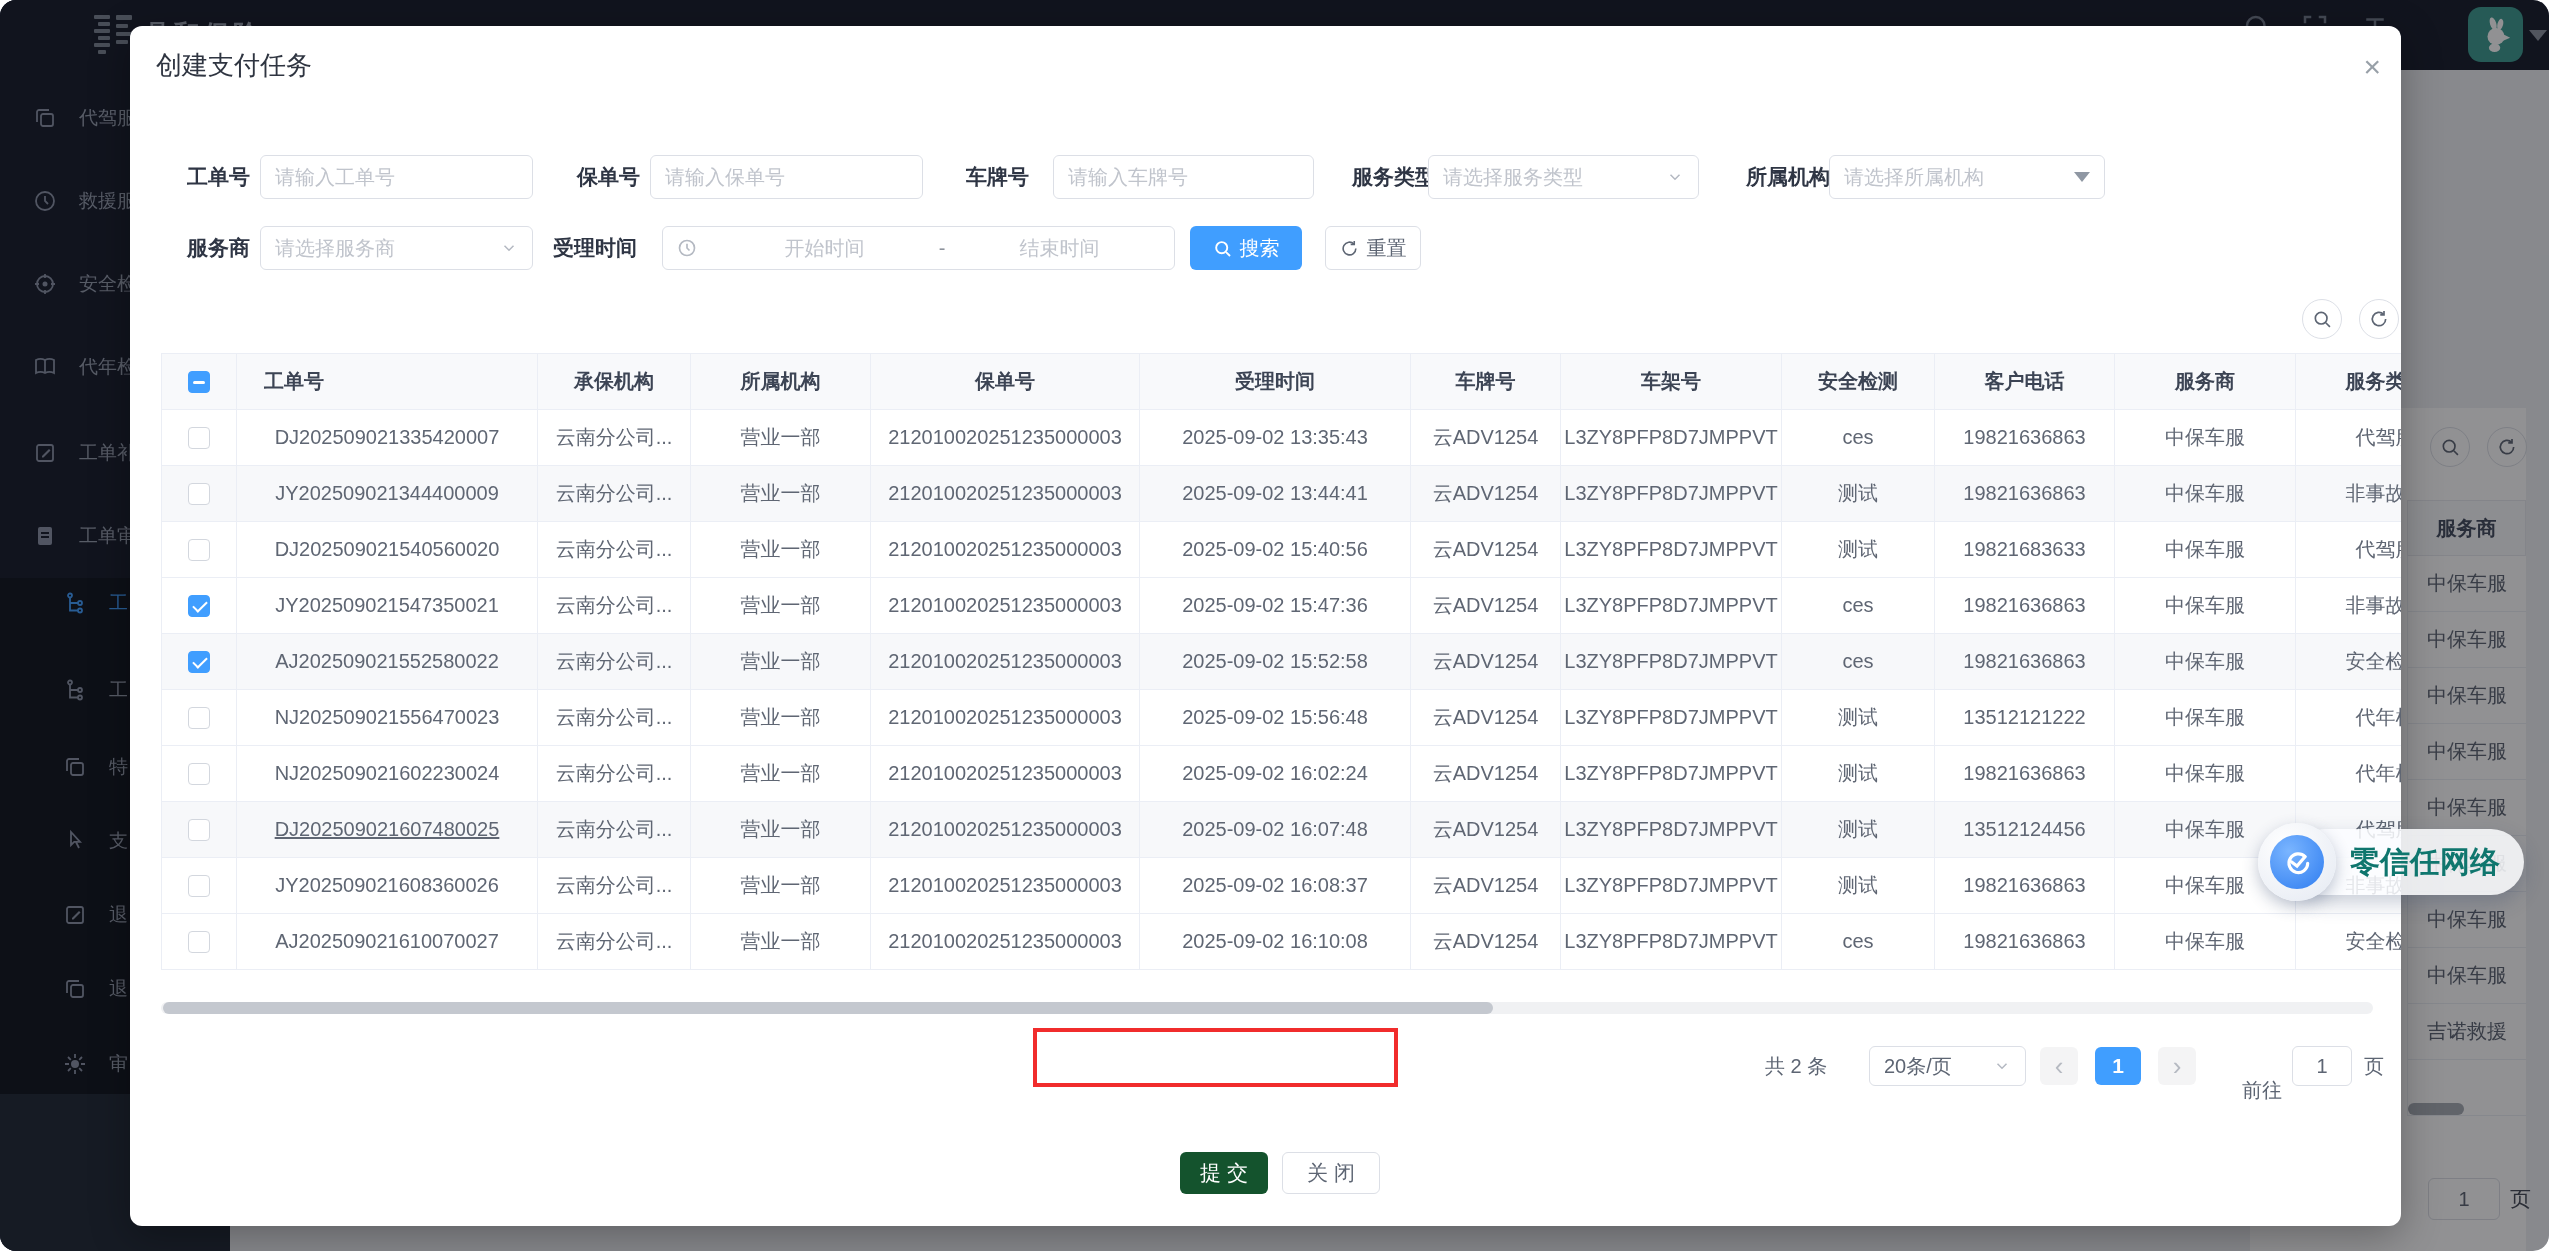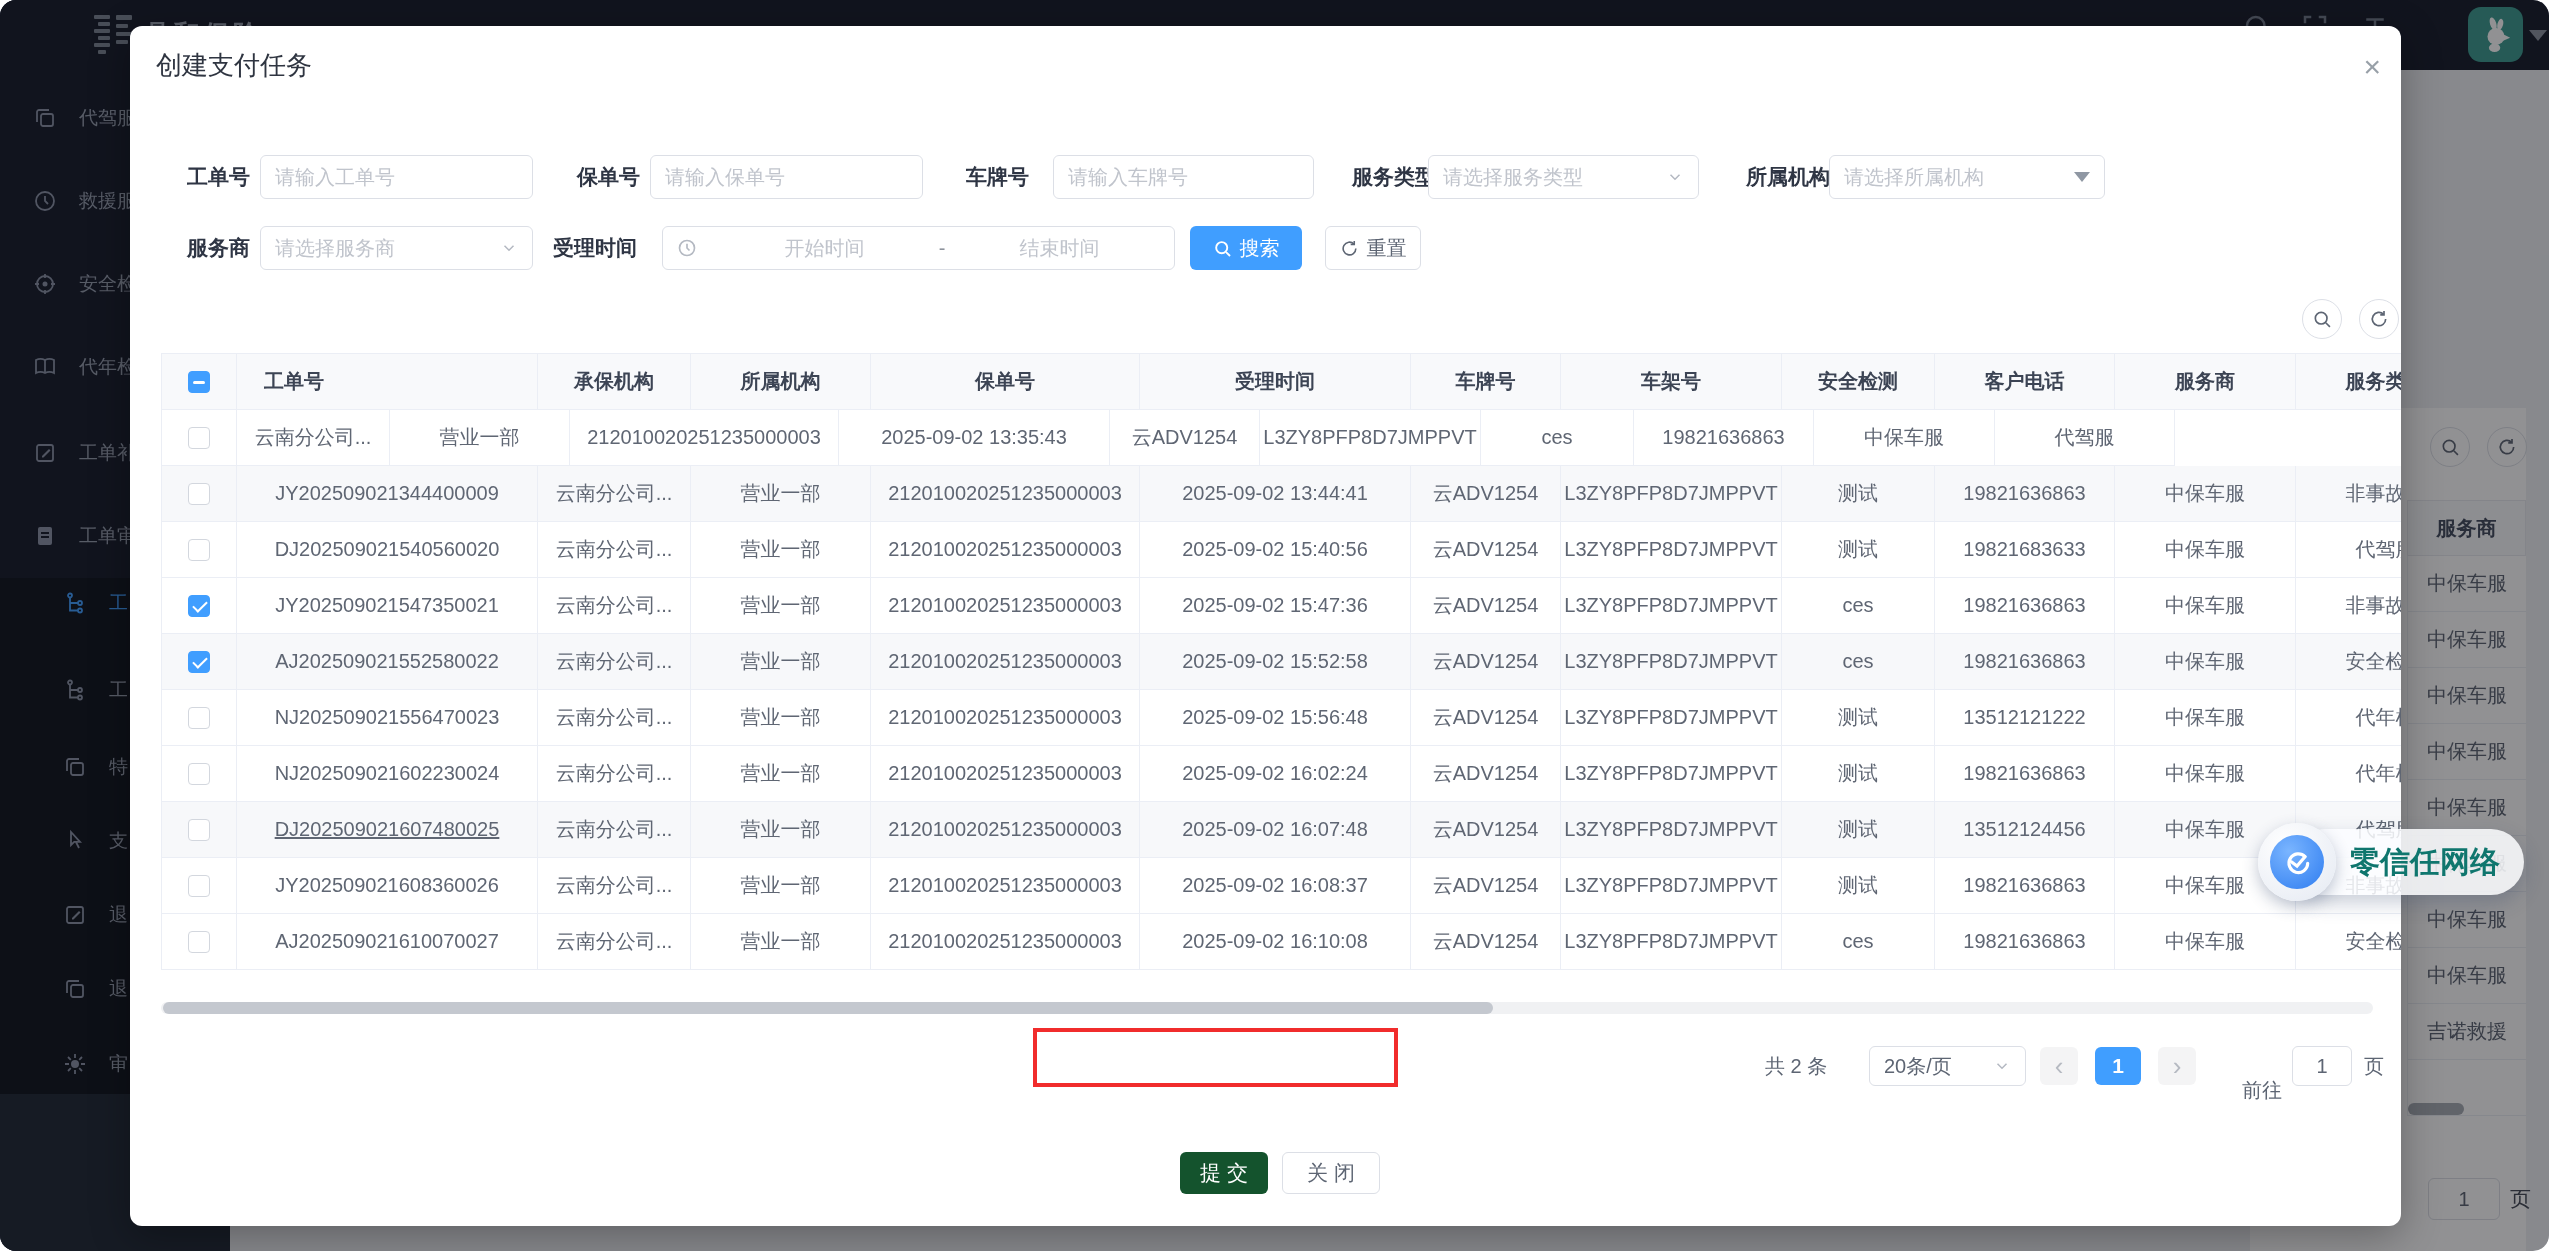--- a/index.html
+++ b/index.html
@@ -382,20 +382,21 @@
           <div class="td" style="width: 153px;">安全检测</div>
           <div class="td" style="width: 180px;">客户电话</div>
           <div class="td" style="width: 181px;">服务商</div>
           <div class="td" style="width: 180px;">服务类型</div>
         </div>
       <div id="tbody">
           <div class="tr">
             <div class="td" style="width: 76px; background: inherit;">
               <span class="cb"></span>
             </div>
+            <div class="td" style="width: 301px; background: inherit;">DJ202509021335420007</div>
             <div class="td" style="width: 153px; background: inherit;">云南分公司...</div>
             <div class="td" style="width: 180px; background: inherit;">营业一部</div>
             <div class="td" style="width: 269px; background: inherit;">212010020251235000003</div>
             <div class="td" style="width: 271px; background: inherit;">2025-09-02 13:35:43</div>
             <div class="td" style="width: 150px; background: inherit;">云ADV1254</div>
             <div class="td" style="width: 221px; background: inherit;">L3ZY8PFP8D7JMPPVT</div>
             <div class="td" style="width: 153px; background: inherit;">ces</div>
             <div class="td" style="width: 180px; background: inherit;">19821636863</div>
             <div class="td" style="width: 181px; background: inherit;">中保车服</div>
             <div class="td" style="width: 180px; background: inherit;">代驾服</div>

